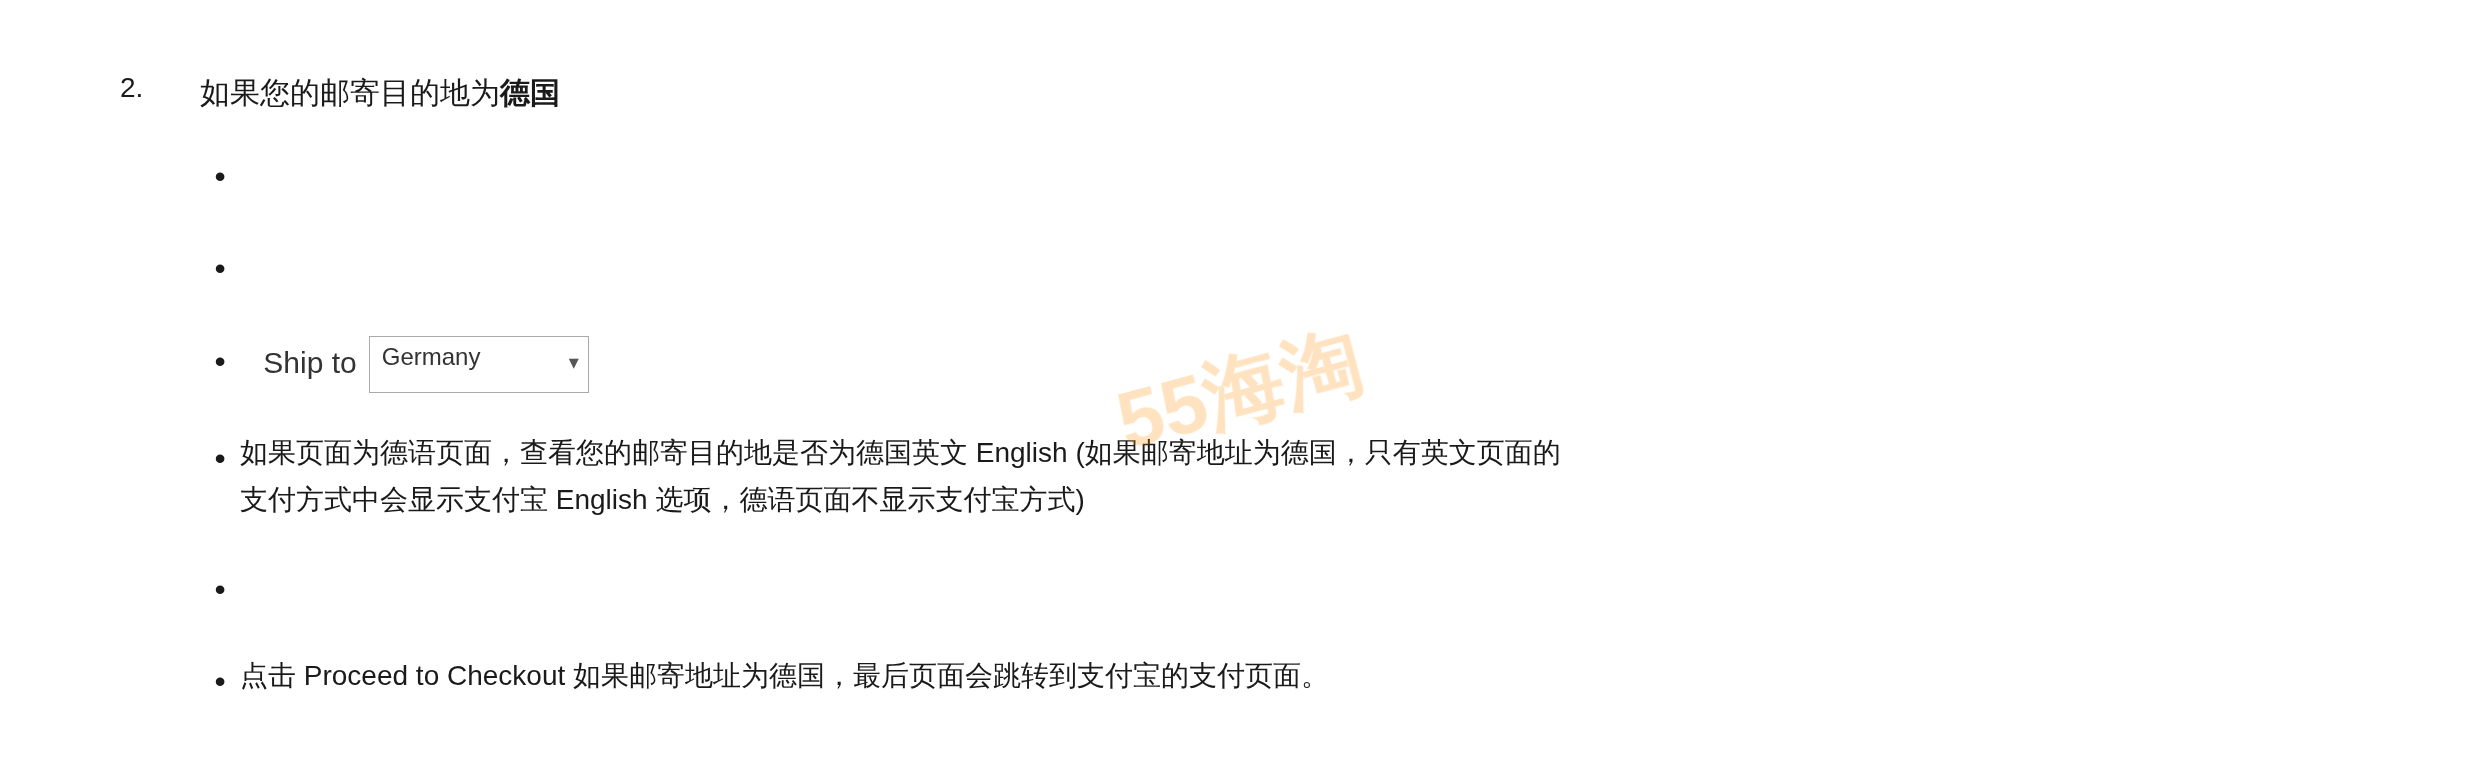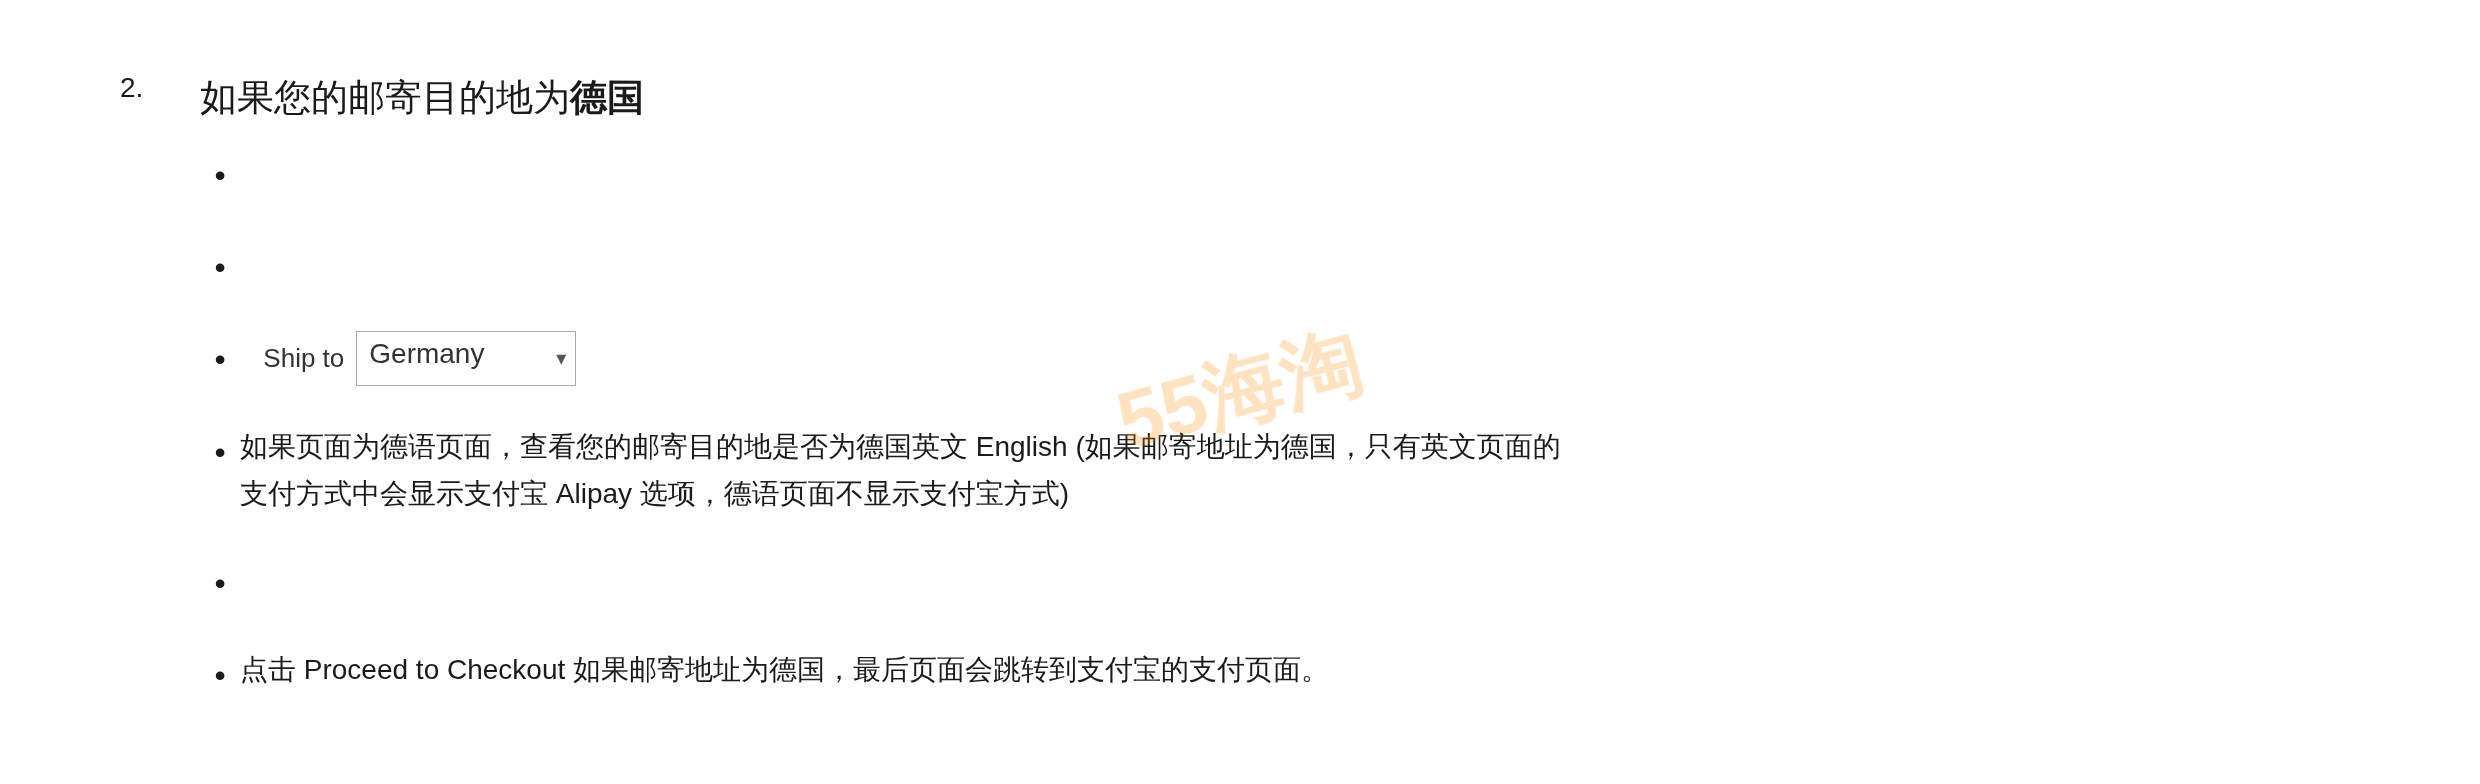--- a/index.html
+++ b/index.html
@@ -34,23 +34,23 @@
       font-size: 28px;
       color: #1a1a1a;
       padding-top: 2px;
     }
 
     .item-content {
       flex: 1;
     }
 
     .item-heading {
-      font-size: 37px;
-      color: #1a1a1a;
-      margin-bottom: 20px;
+      font-size: 30px;
+      color: #1a1a1a;
+      margin-bottom: 32px;
       line-height: 1.5;
     }
 
     .item-heading .bold {
       font-weight: bold;
     }
 
     .bullet-list {
       list-style: none;
       padding: 0;
@@ -83,36 +83,36 @@
     }
 
     .inline-ship-to-wrapper {
       display: inline-flex;
       align-items: center;
       gap: 12px;
       vertical-align: middle;
     }
 
     .ship-to-label {
-      font-size: 26px;
+      font-size: 30px;
       color: #333333;
       white-space: nowrap;
     }
 
     .select-wrapper {
       position: relative;
       display: inline-block;
     }
 
     .select-wrapper select {
-      font-size: 28px;
+      font-size: 24px;
       color: #333333;
       border: 1px solid #aaaaaa;
       background: #ffffff;
-      padding: 6px 40px 16px 12px;
+      padding: 6px 40px 22px 12px;
       appearance: none;
       -webkit-appearance: none;
       min-width: 220px;
       cursor: pointer;
     }
 
     .select-wrapper::after {
       content: "▾";
       position: absolute;
       right: 10px;
@@ -173,21 +173,21 @@
                 </select>
               </span>
             </span>
           </span>
         </li>
 
         <li>
           <span class="bullet-dot">•</span>
           <span class="bullet-text">
             <span>如果页面为德语页面，查看您的邮寄目的地是否为德国</span><span class="bold">英文 English</span><span> (如果邮寄地址为德国，只有英文页面的</span><br>
-            <span>支付方式中会显示支付宝 Alipay 选项，德语页面不显示支付宝方式)</span>
+            <span>支付方式中会显示支付宝 English 选项，德语页面不显示支付宝方式)</span>
           </span>
         </li>
 
         <li>
           <span class="bullet-dot">•</span>
         </li>
 
         <li>
           <span class="bullet-dot">•</span>
           <span class="bullet-text">点击 Proceed to Checkout 如果邮寄地址为德国，最后页面会跳转到支付宝的支付页面。</span>

